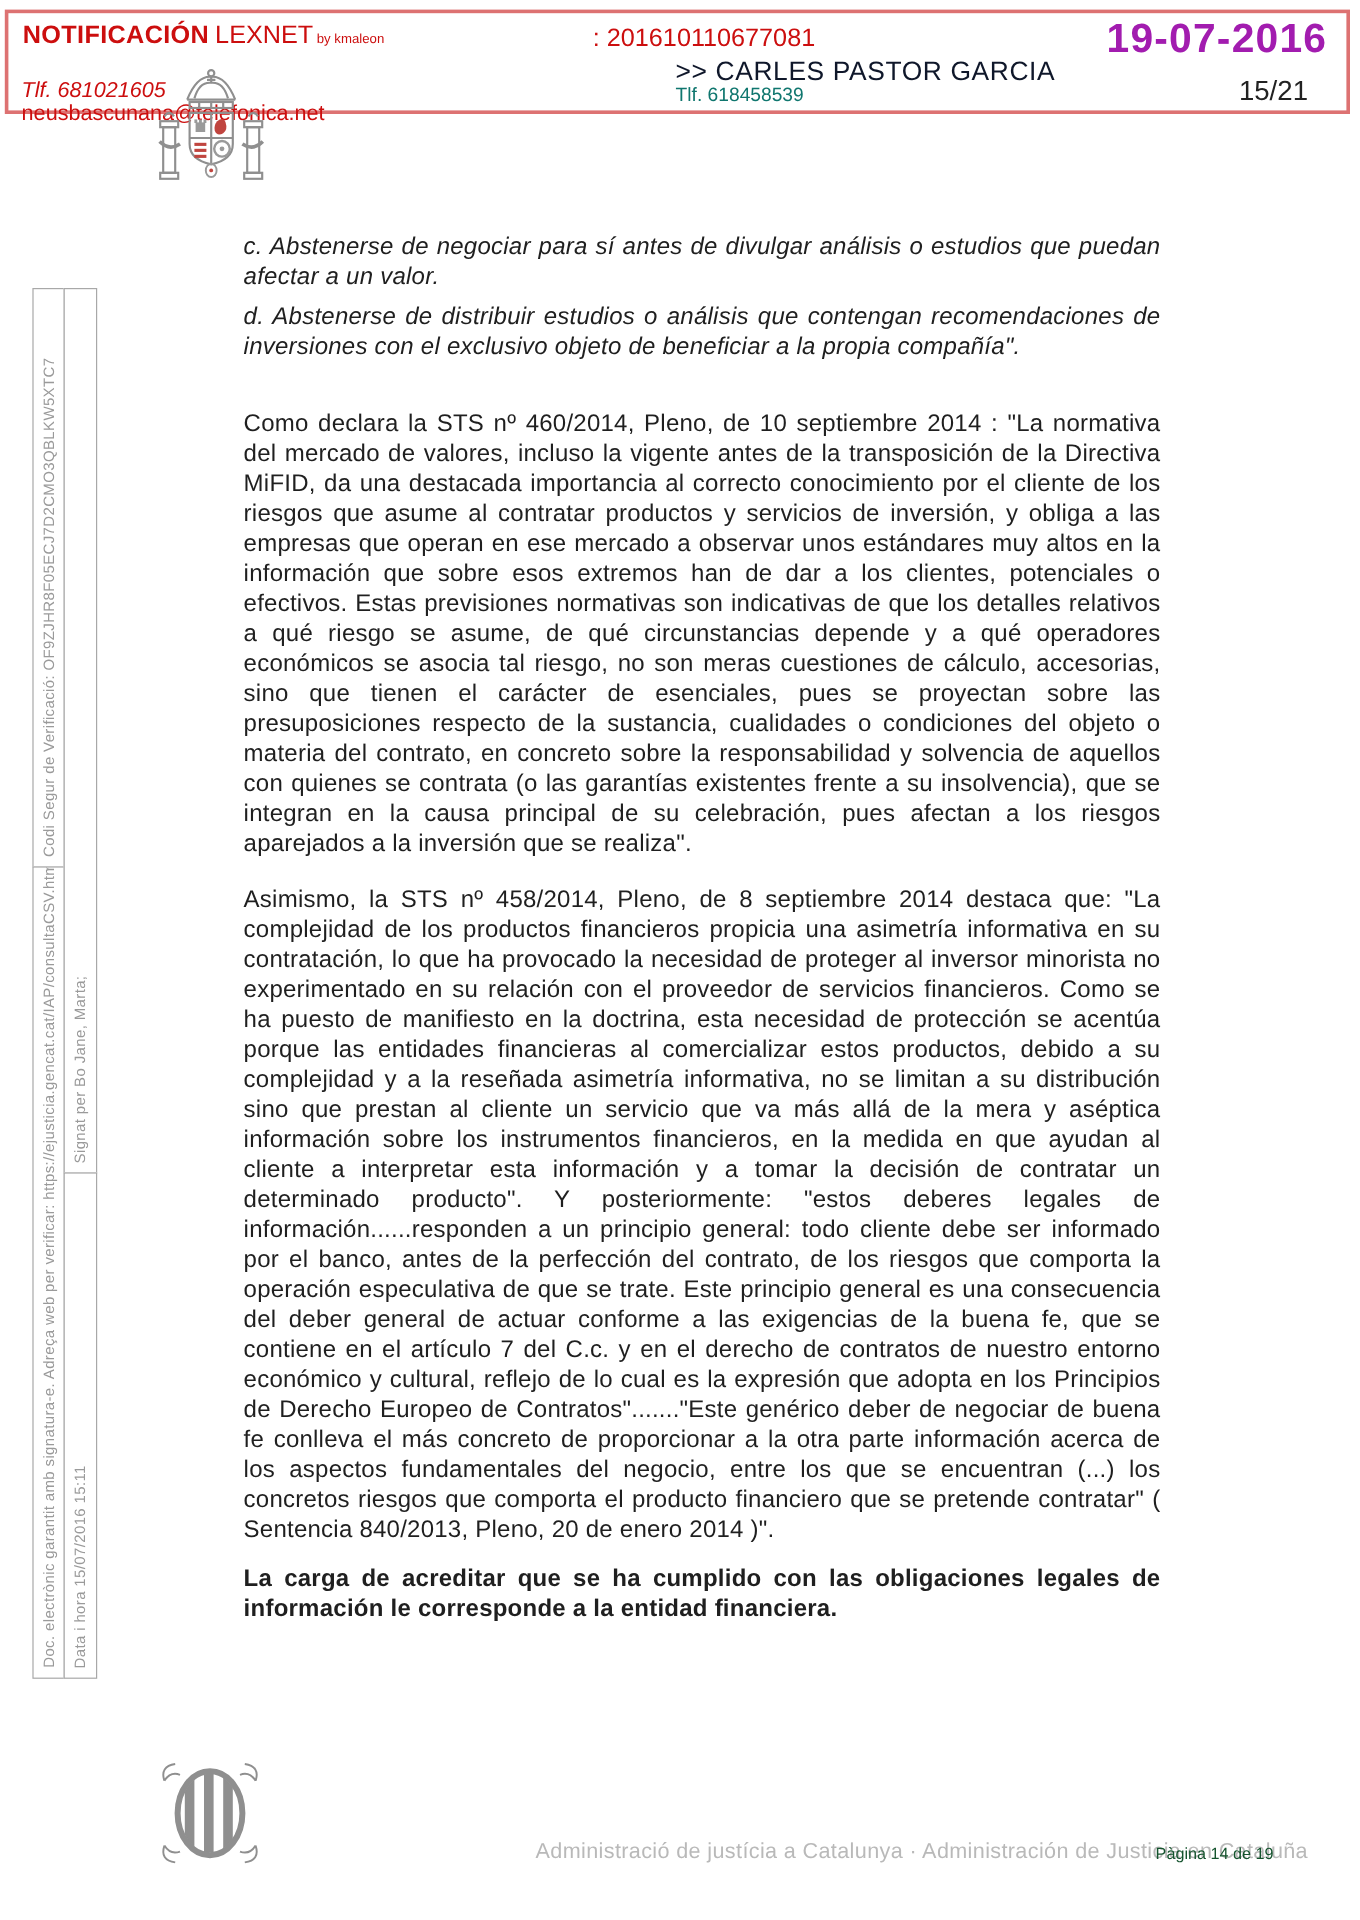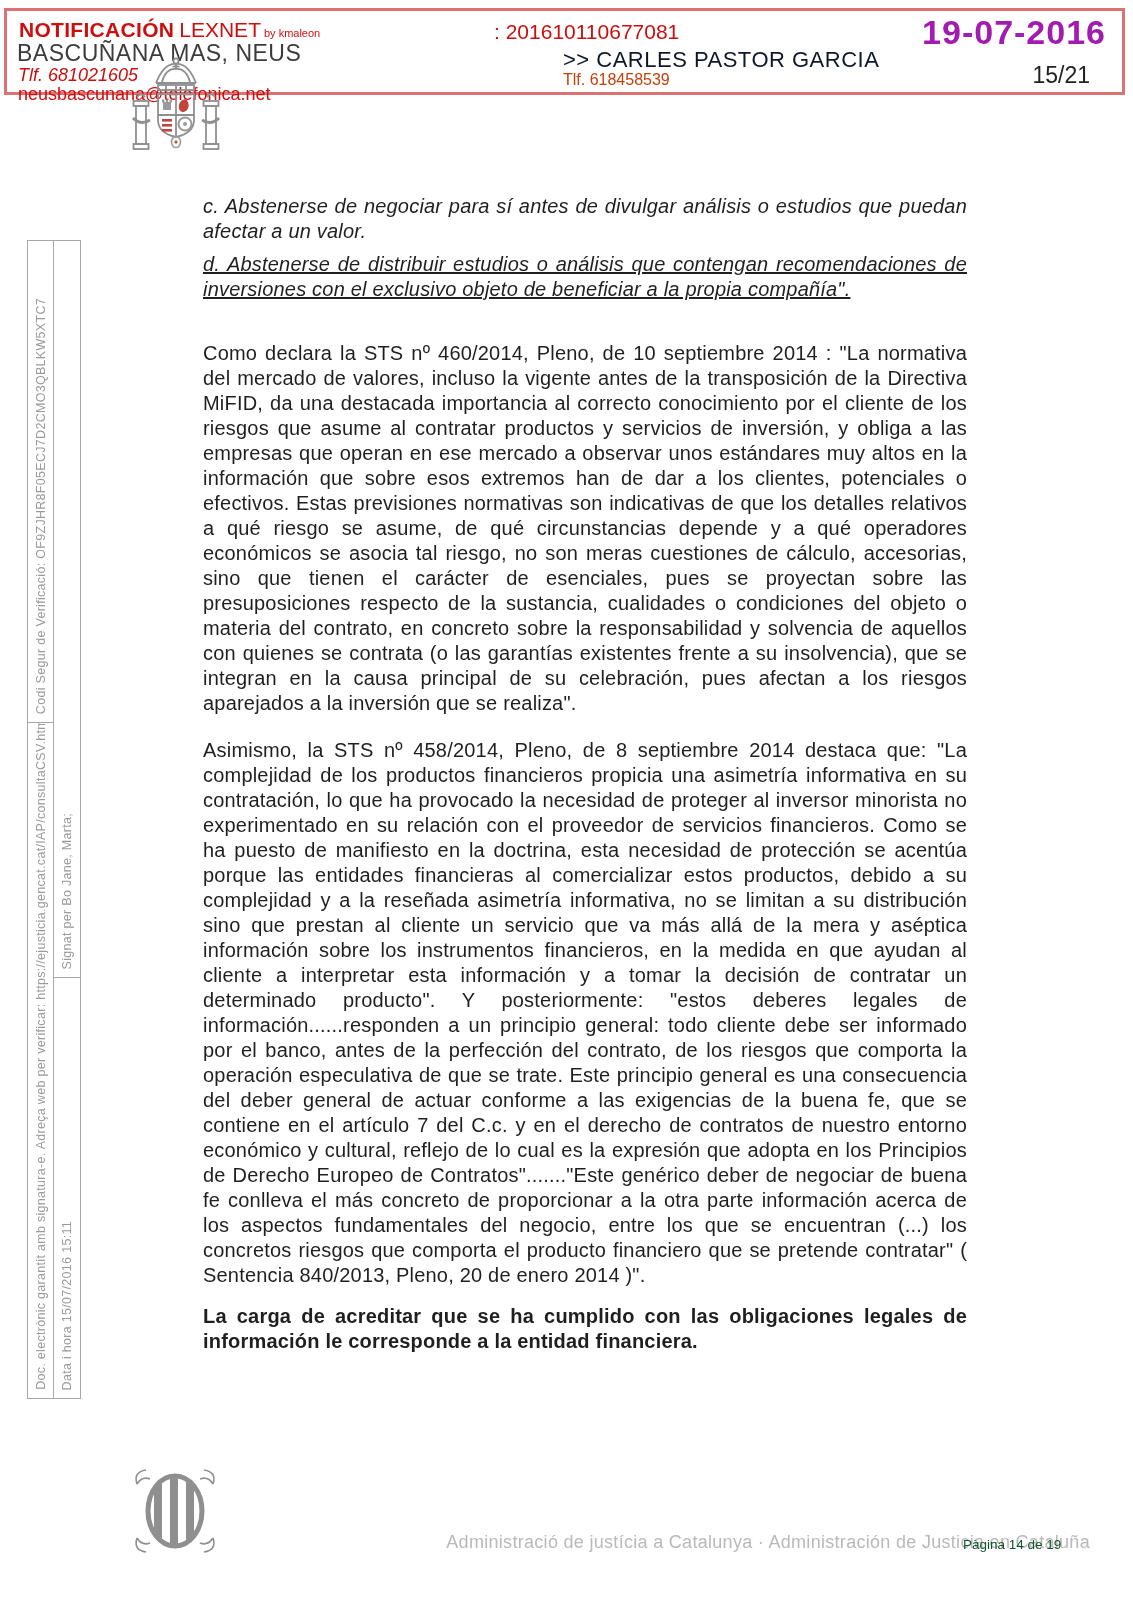--- a/index.html
+++ b/index.html
@@ -16,21 +16,21 @@
   .nh-line1{position:absolute;left:12px;top:7px;white-space:nowrap;}
   .notif-title{font-weight:bold;font-size:21px;color:#cc0e0e;letter-spacing:0.3px;}
   .notif-brand{font-size:21px;color:#cc0e0e;margin-left:5px;}
   .notif-by{font-size:11px;color:#cc0e0e;margin-left:3px;text-align:right;}
   .nh-ref{position:absolute;left:487px;top:9px;font-size:21px;color:#cc0e0e;white-space:nowrap;}
   .nh-date{position:absolute;right:16px;top:2px;font-size:34px;font-weight:bold;color:#a21caf;letter-spacing:1px;}
   .sender-name{position:absolute;left:10px;top:29px;font-size:23px;color:#3c3c3c;letter-spacing:0.5px;}
   .sender-phone{position:absolute;left:11px;top:54px;font-size:18px;color:#cc0e0e;font-style:italic;}
   .sender-email{position:absolute;left:11px;top:73px;font-size:18px;color:#cc0e0e;}
   .recipient-name{position:absolute;left:556px;top:36px;font-size:22px;color:#0f172a;letter-spacing:0.5px;white-space:nowrap;}
-  .recipient-phone{position:absolute;left:556px;top:60px;font-size:16px;color:#c2410c;}
+  .recipient-phone{position:absolute;left:556px;top:60px;font-size:16px;color:#0f766e;}
   .nh-page{position:absolute;right:32px;bottom:3px;font-size:23px;color:#222222;}
 
   
   .coat{position:absolute;left:126px;top:56px;}
 
   
   .vcell{
     position:absolute;border:1px solid #a8a8a8;box-sizing:border-box;background:#fff;
     display:flex;justify-content:center;align-items:flex-end;overflow:hidden;
   }
@@ -46,21 +46,21 @@
 
   
   .para{
     position:absolute;left:203px;width:764px;
     font-size:20px;line-height:25px;color:#1f1f1f;
     text-align:justify;letter-spacing:0.2px;margin:0;
   }
   .italic{font-style:italic;}
   .bold{font-weight:bold;}
   #para-c{top:194px;}
-  #para-d{top:252px;text-decoration:underline;}
+  #para-d{top:252px;}
   #para-sts460{top:341px;}
   #para-sts458{top:738px;}
   #para-burden{top:1304px;}
 
   
   .footer-logo{position:absolute;left:132px;top:1466px;}
   .footer-admin{
     position:absolute;left:90px;top:1532px;width:1000px;text-align:right;
     font-size:18px;color:#b9b9b9;letter-spacing:0.3px;
   }
@@ -72,21 +72,20 @@
 <body>
 
 <div class="page">
 
   <header class="notif-box">
     <div class="nh-line1">
       <span class="notif-title">NOTIFICACIÓN</span><span class="notif-brand">LEXNET</span><span class="notif-by">by kmaleon</span>
     </div>
     <div class="nh-ref">: 201610110677081</div>
     <div class="nh-date">19-07-2016</div>
-    <div class="sender-name">BASCUÑANA MAS, NEUS</div>
     <div class="sender-phone">Tlf. 681021605</div>
     <div class="sender-email">neusbascunana@telefonica.net</div>
     <div class="recipient-name">&gt;&gt; CARLES PASTOR GARCIA</div>
     <div class="recipient-phone">Tlf. 618458539</div>
     <div class="nh-page">15/21</div>
   </header>
 
   <svg class="coat" width="100" height="122" viewBox="0 0 100 122" aria-hidden="true">
     <g fill="none" stroke="#8f8f8f" stroke-width="1.8">
 

